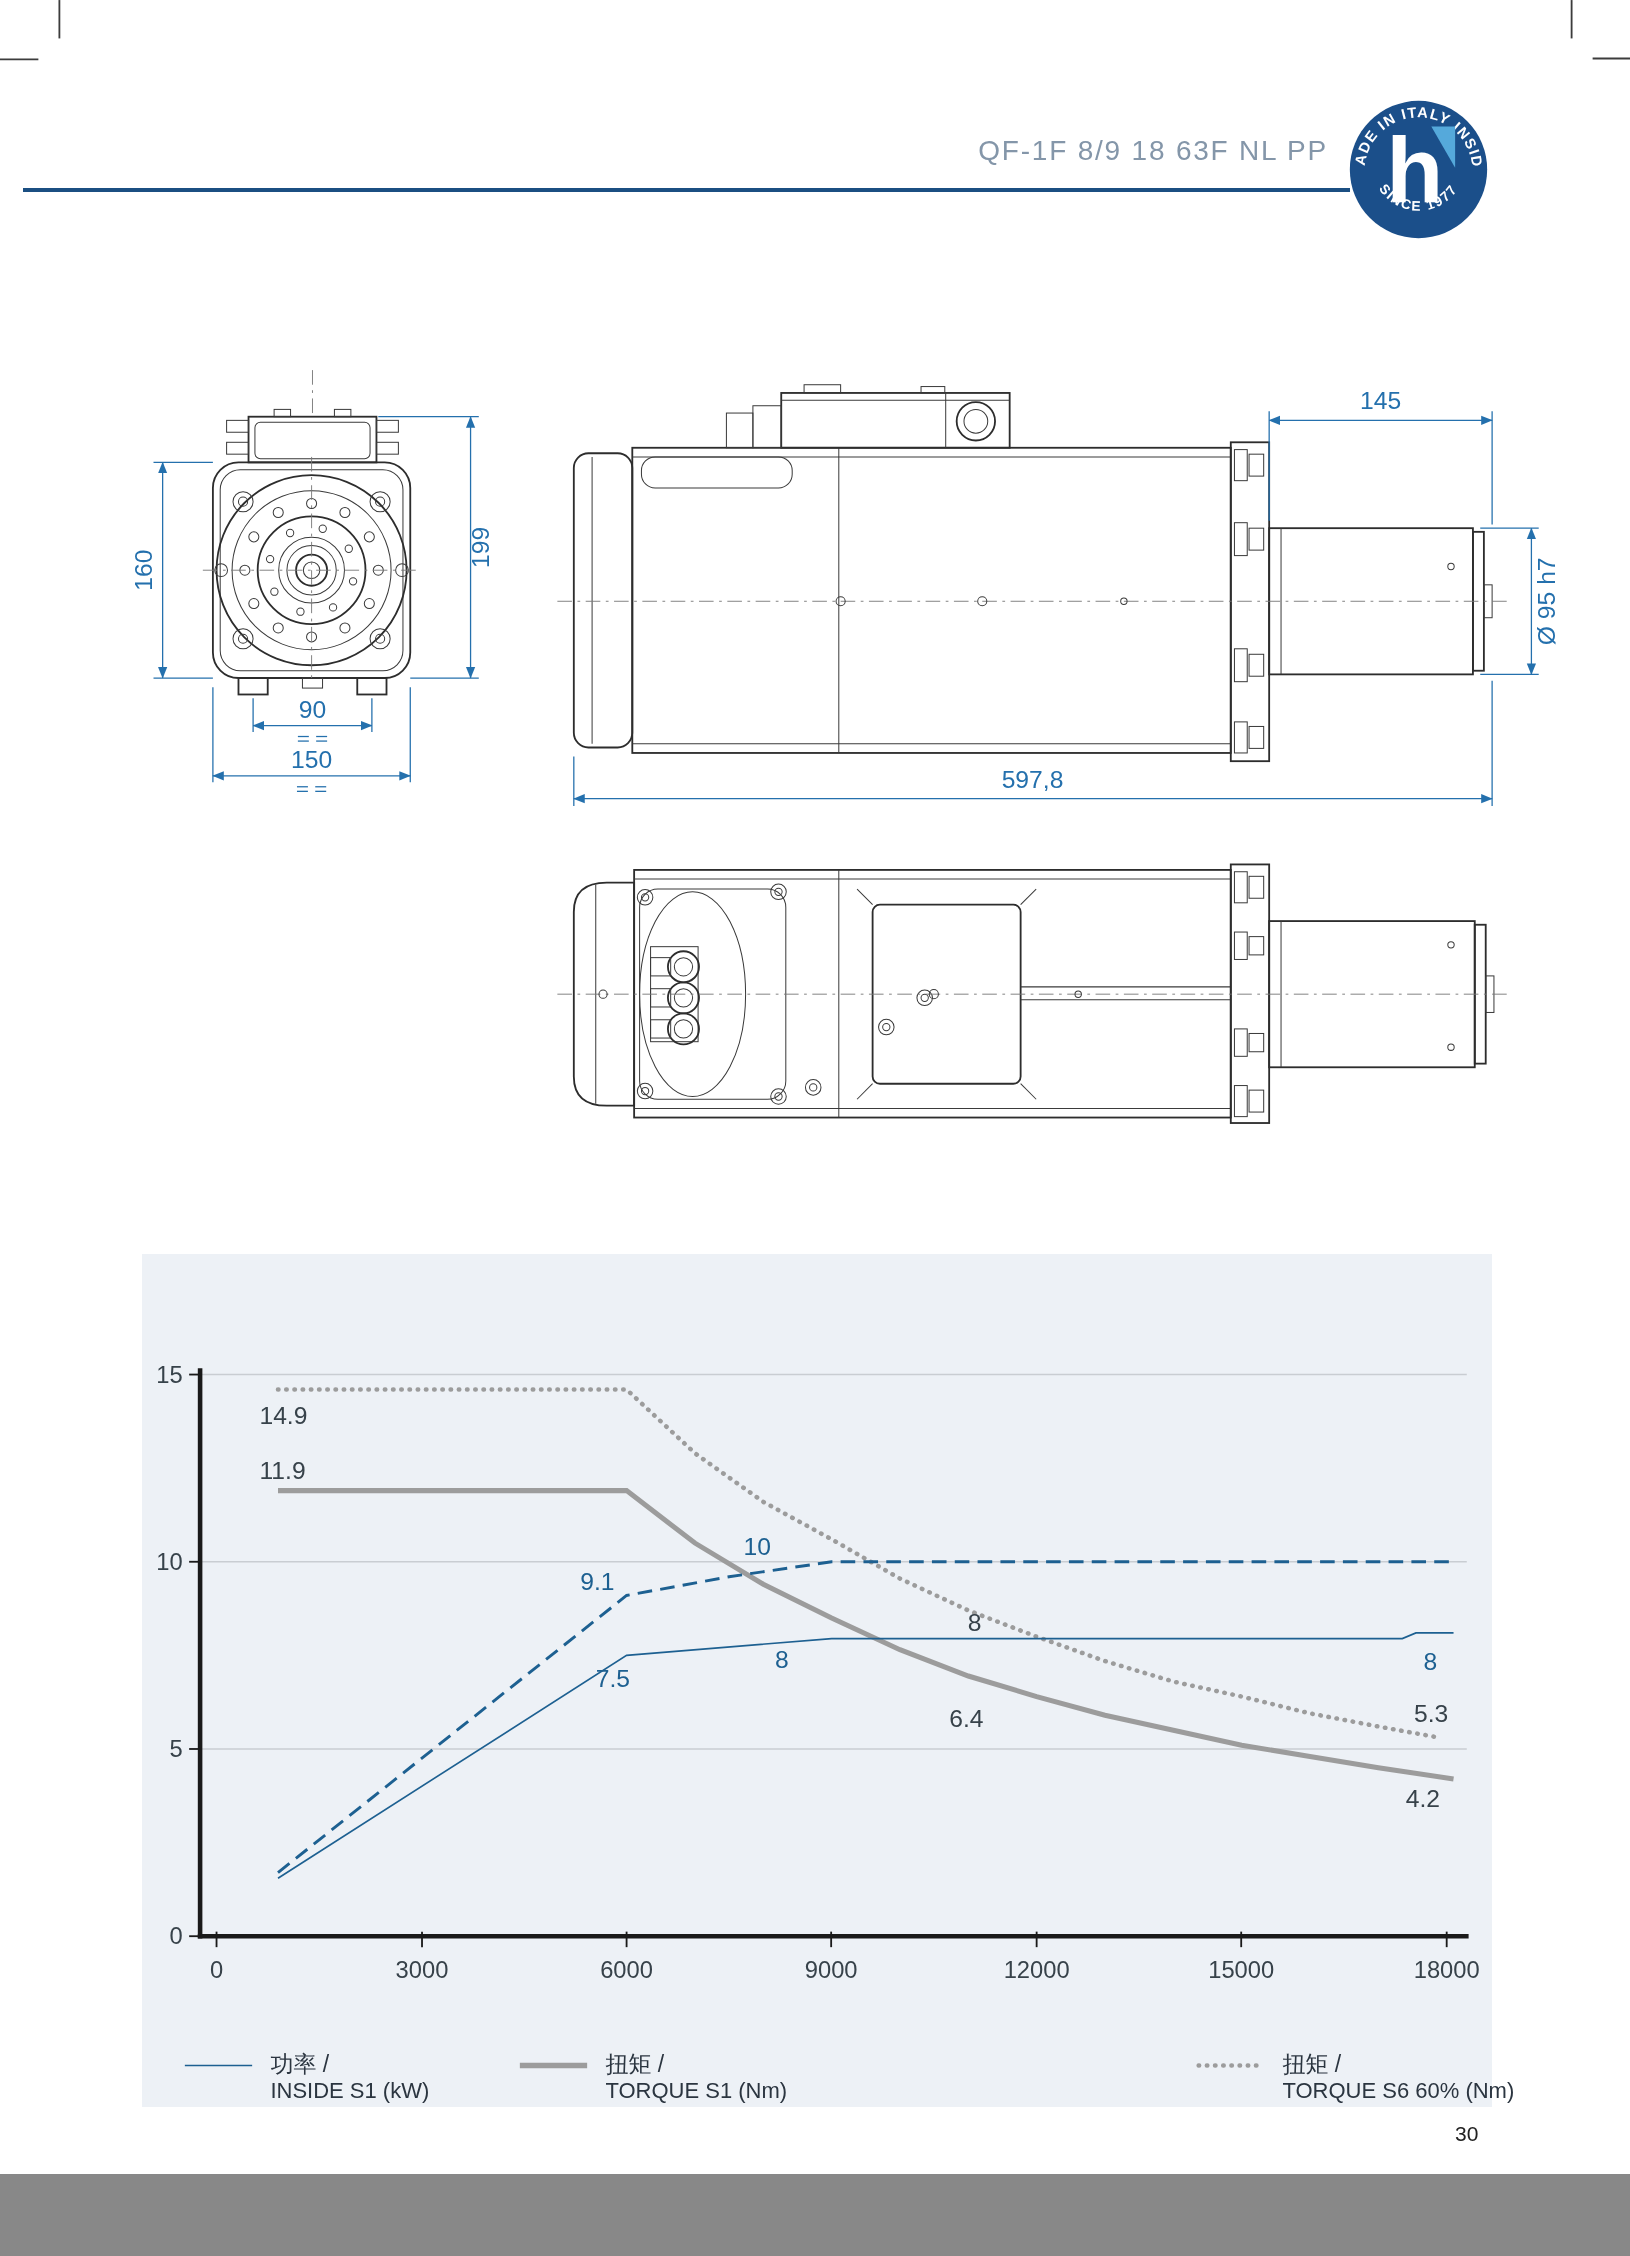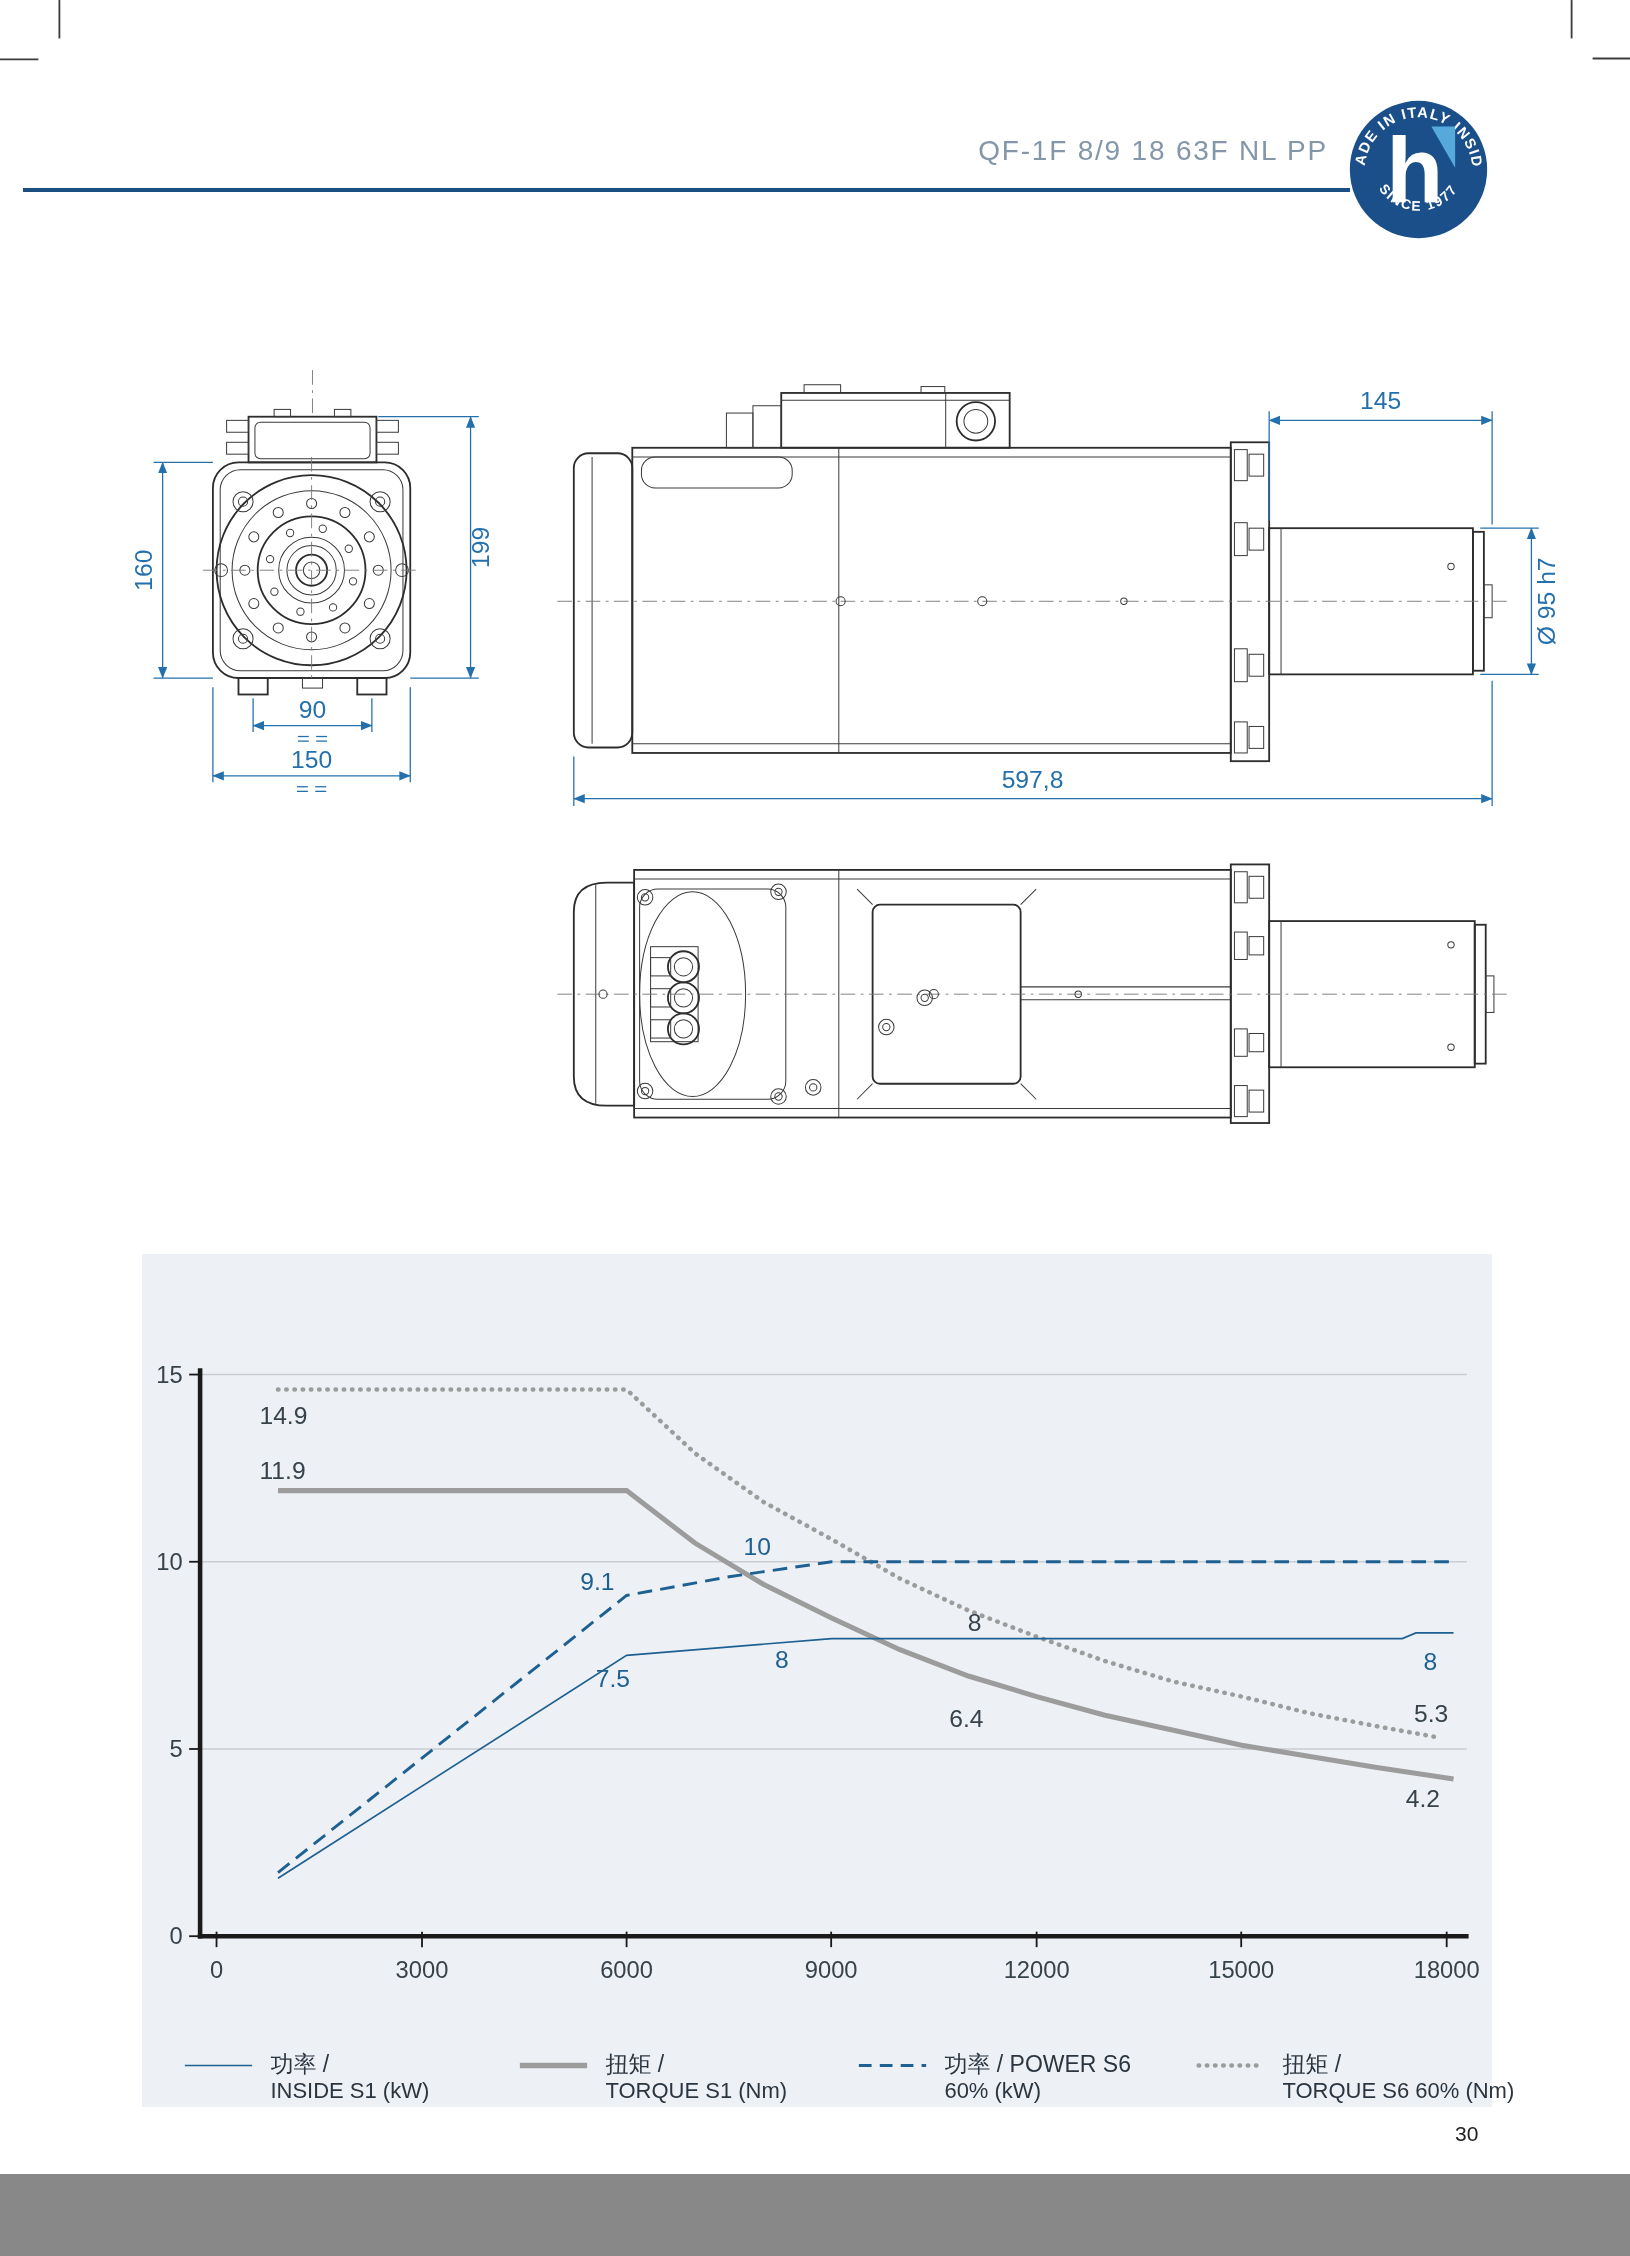--- a/index.html
+++ b/index.html
@@ -399,29 +399,20 @@
         </div>
         <div class="leg-entry" style="left:376px;">
           <svg class="leg-swatch" width="71" height="9.1" viewBox="0 0 78 10">
             <line x1="2" y1="5" x2="76" y2="5" stroke="#9c9c9c" stroke-width="6"></line>
           </svg>
           <div class="leg-text">
             <div class="leg-l1">扭矩 /</div>
             <div>TORQUE S1 (Nm)</div>
           </div>
         </div>
-        <div class="leg-entry" style="left:715px;">
-          <svg class="leg-swatch" width="71" height="9.1" viewBox="0 0 78 10">
-            <line x1="2" y1="5" x2="76" y2="5" stroke="#1d6091" stroke-width="3.2" stroke-dasharray="14 9"></line>
-          </svg>
-          <div class="leg-text">
-            <div class="leg-l1">功率 / POWER S6</div>
-            <div>60% (kW)</div>
-          </div>
-        </div>
         <div class="leg-entry" style="left:1053px;">
           <svg class="leg-swatch" width="71" height="9.1" viewBox="0 0 78 10">
             <line x1="4" y1="5" x2="76" y2="5" stroke="#9c9c9c" stroke-width="5" stroke-dasharray="0.5 8.5" stroke-linecap="round"></line>
           </svg>
           <div class="leg-text">
             <div class="leg-l1">扭矩 /</div>
             <div>TORQUE S6 60% (Nm)</div>
           </div>
         </div>
       </div>

